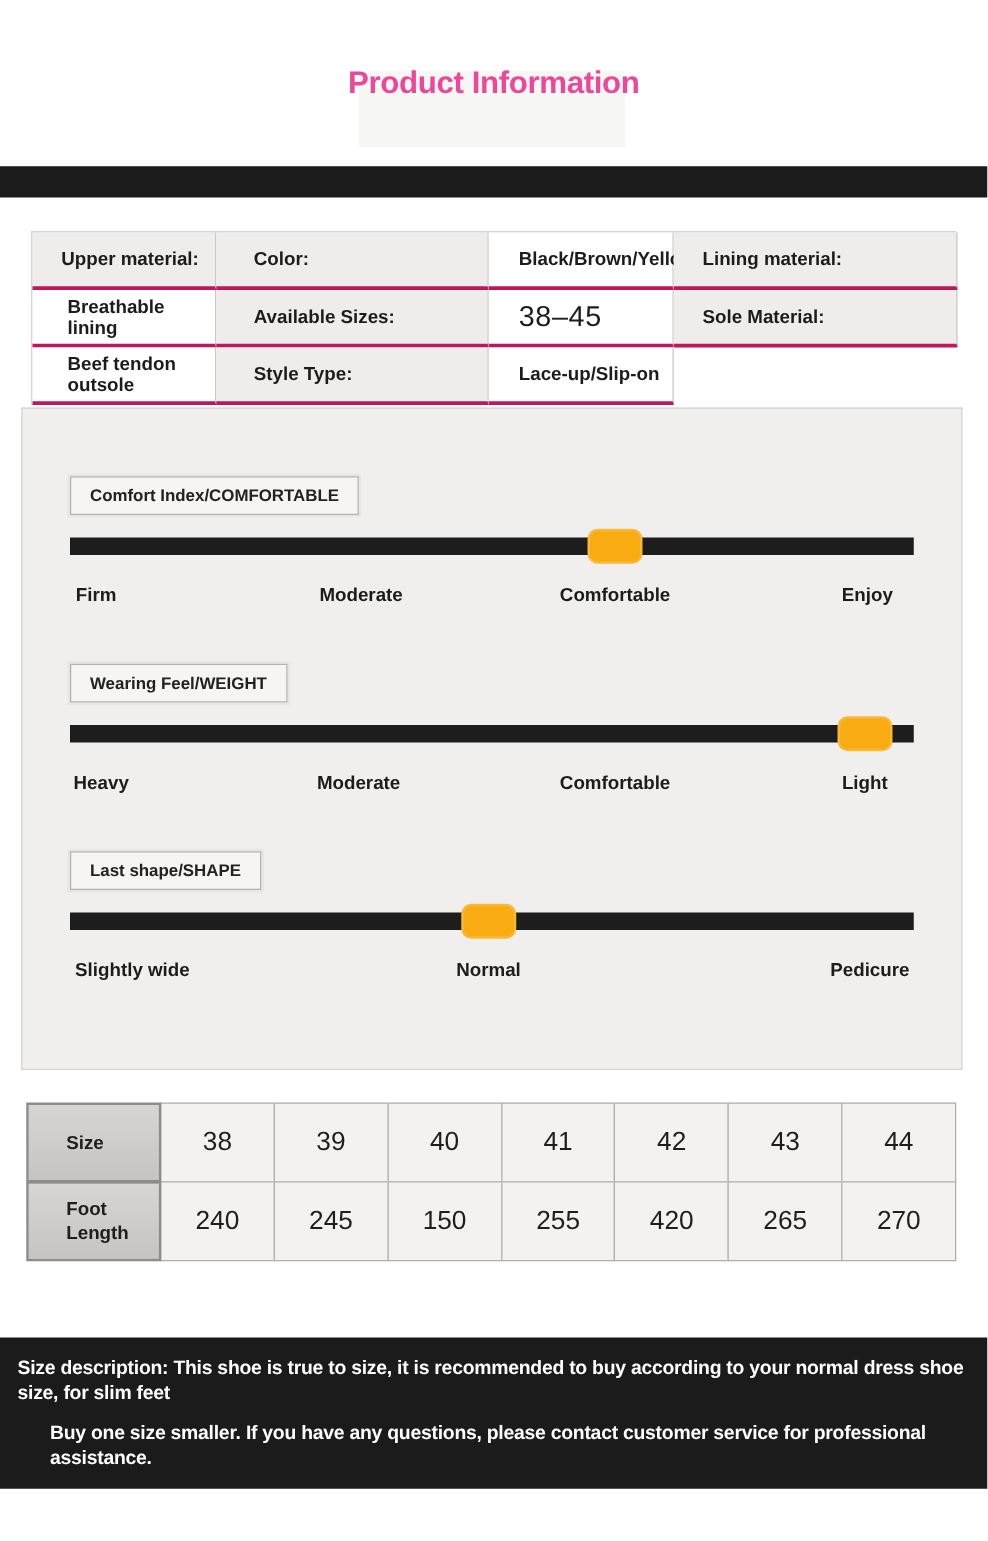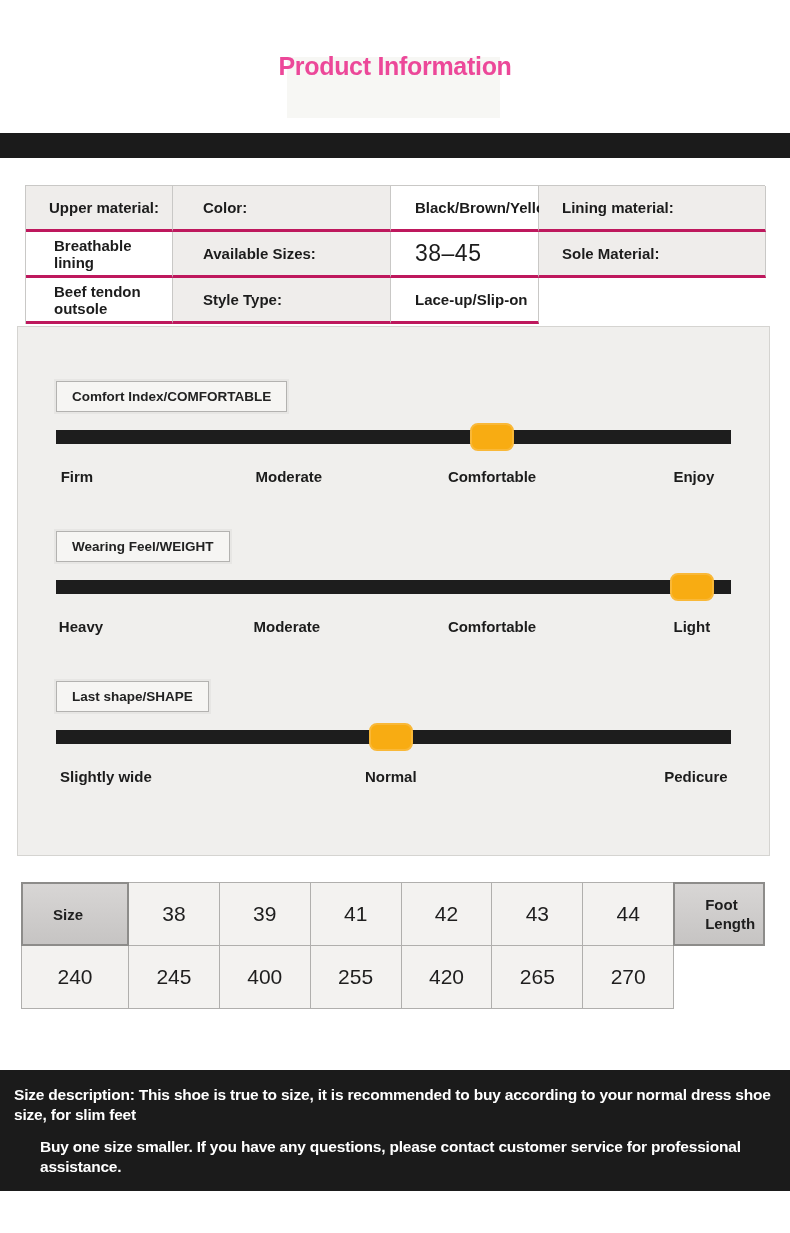--- a/index.html
+++ b/index.html
@@ -149,31 +149,32 @@
   </section>
 
 </div>
 
 <div class="size-table">
   <div class="size-cell size-head">
       <span class="wrap">Size</span>
     </div>
   <div class="size-cell">38</div>
   <div class="size-cell">39</div>
+  <div class="size-cell">40</div>
   <div class="size-cell">41</div>
   <div class="size-cell">42</div>
   <div class="size-cell">43</div>
   <div class="size-cell">44</div>
 
   <div class="size-cell size-head">
       <span class="wrap">Foot Length</span>
     </div>
   <div class="size-cell">240</div>
   <div class="size-cell">245</div>
-  <div class="size-cell">400</div>
+  <div class="size-cell">150</div>
   <div class="size-cell">255</div>
   <div class="size-cell">420</div>
   <div class="size-cell">265</div>
   <div class="size-cell">270</div>
 </div>
 
 <div class="footer">
   <p class="line1">Size description: This shoe is true to size, it is recommended to buy according to your normal dress shoe size, for slim feet</p>
   <p class="line2">Buy one size smaller. If you have any questions, please contact customer service for professional assistance.</p>
 </div>

